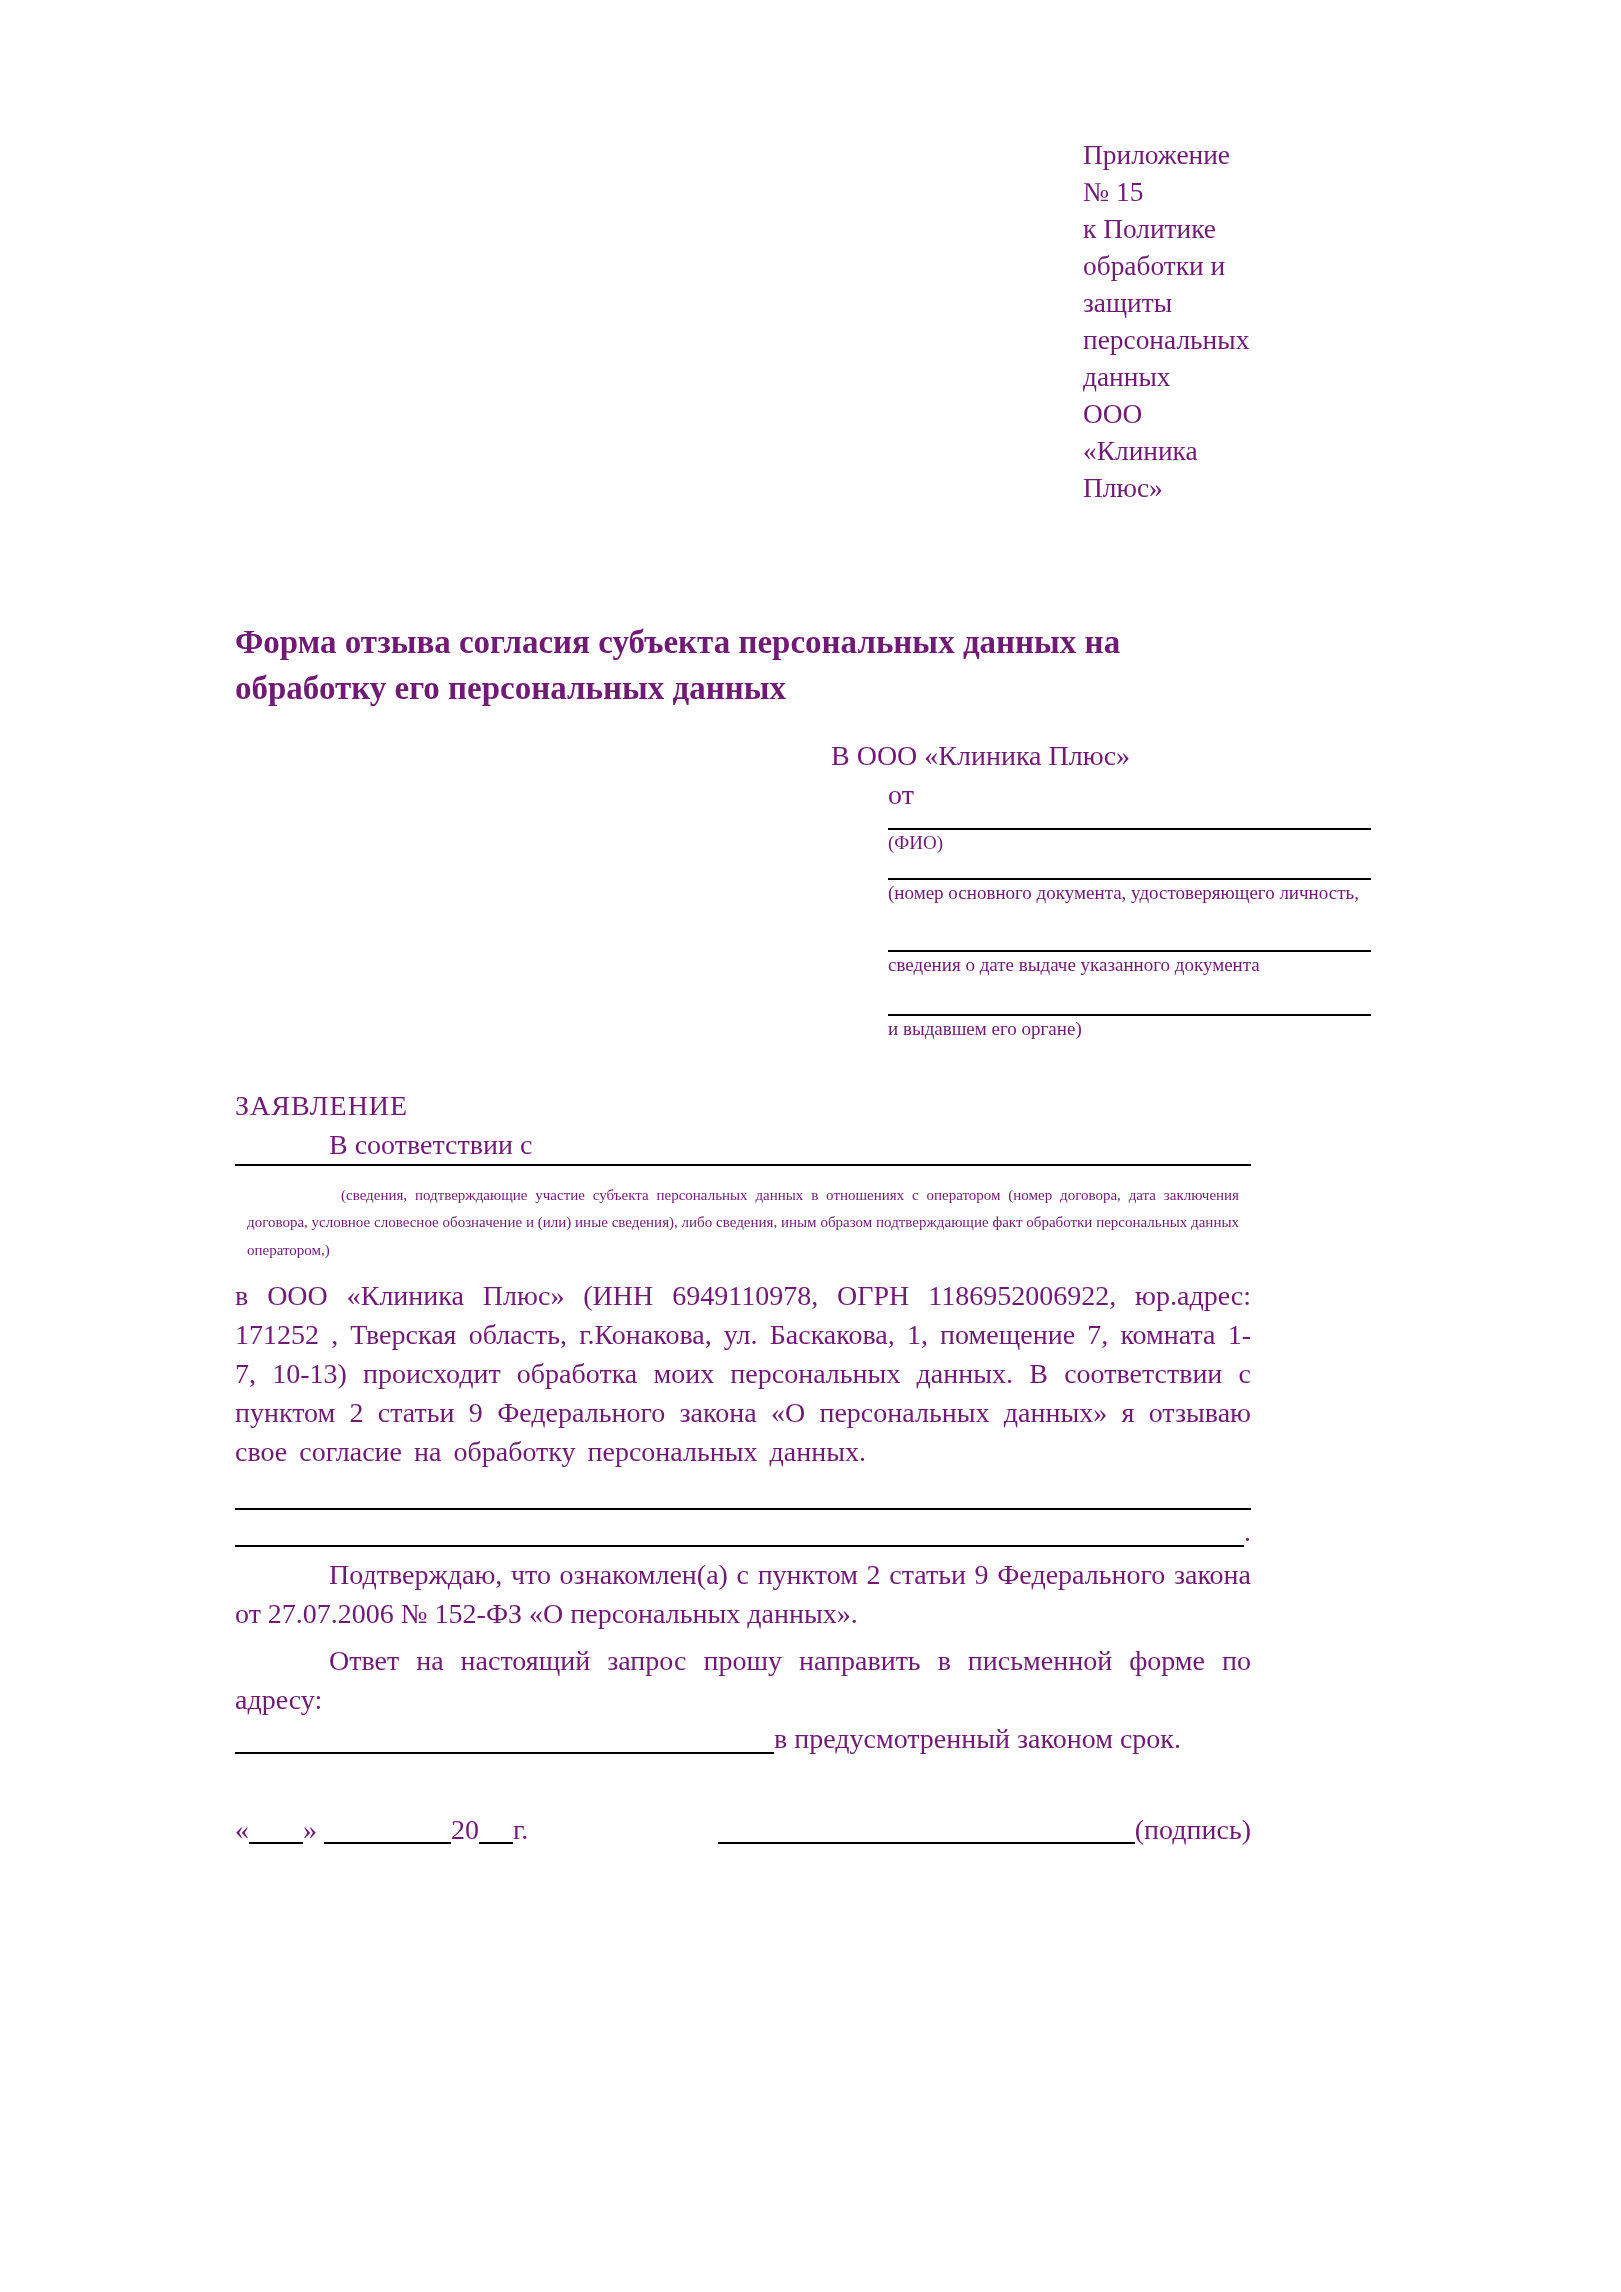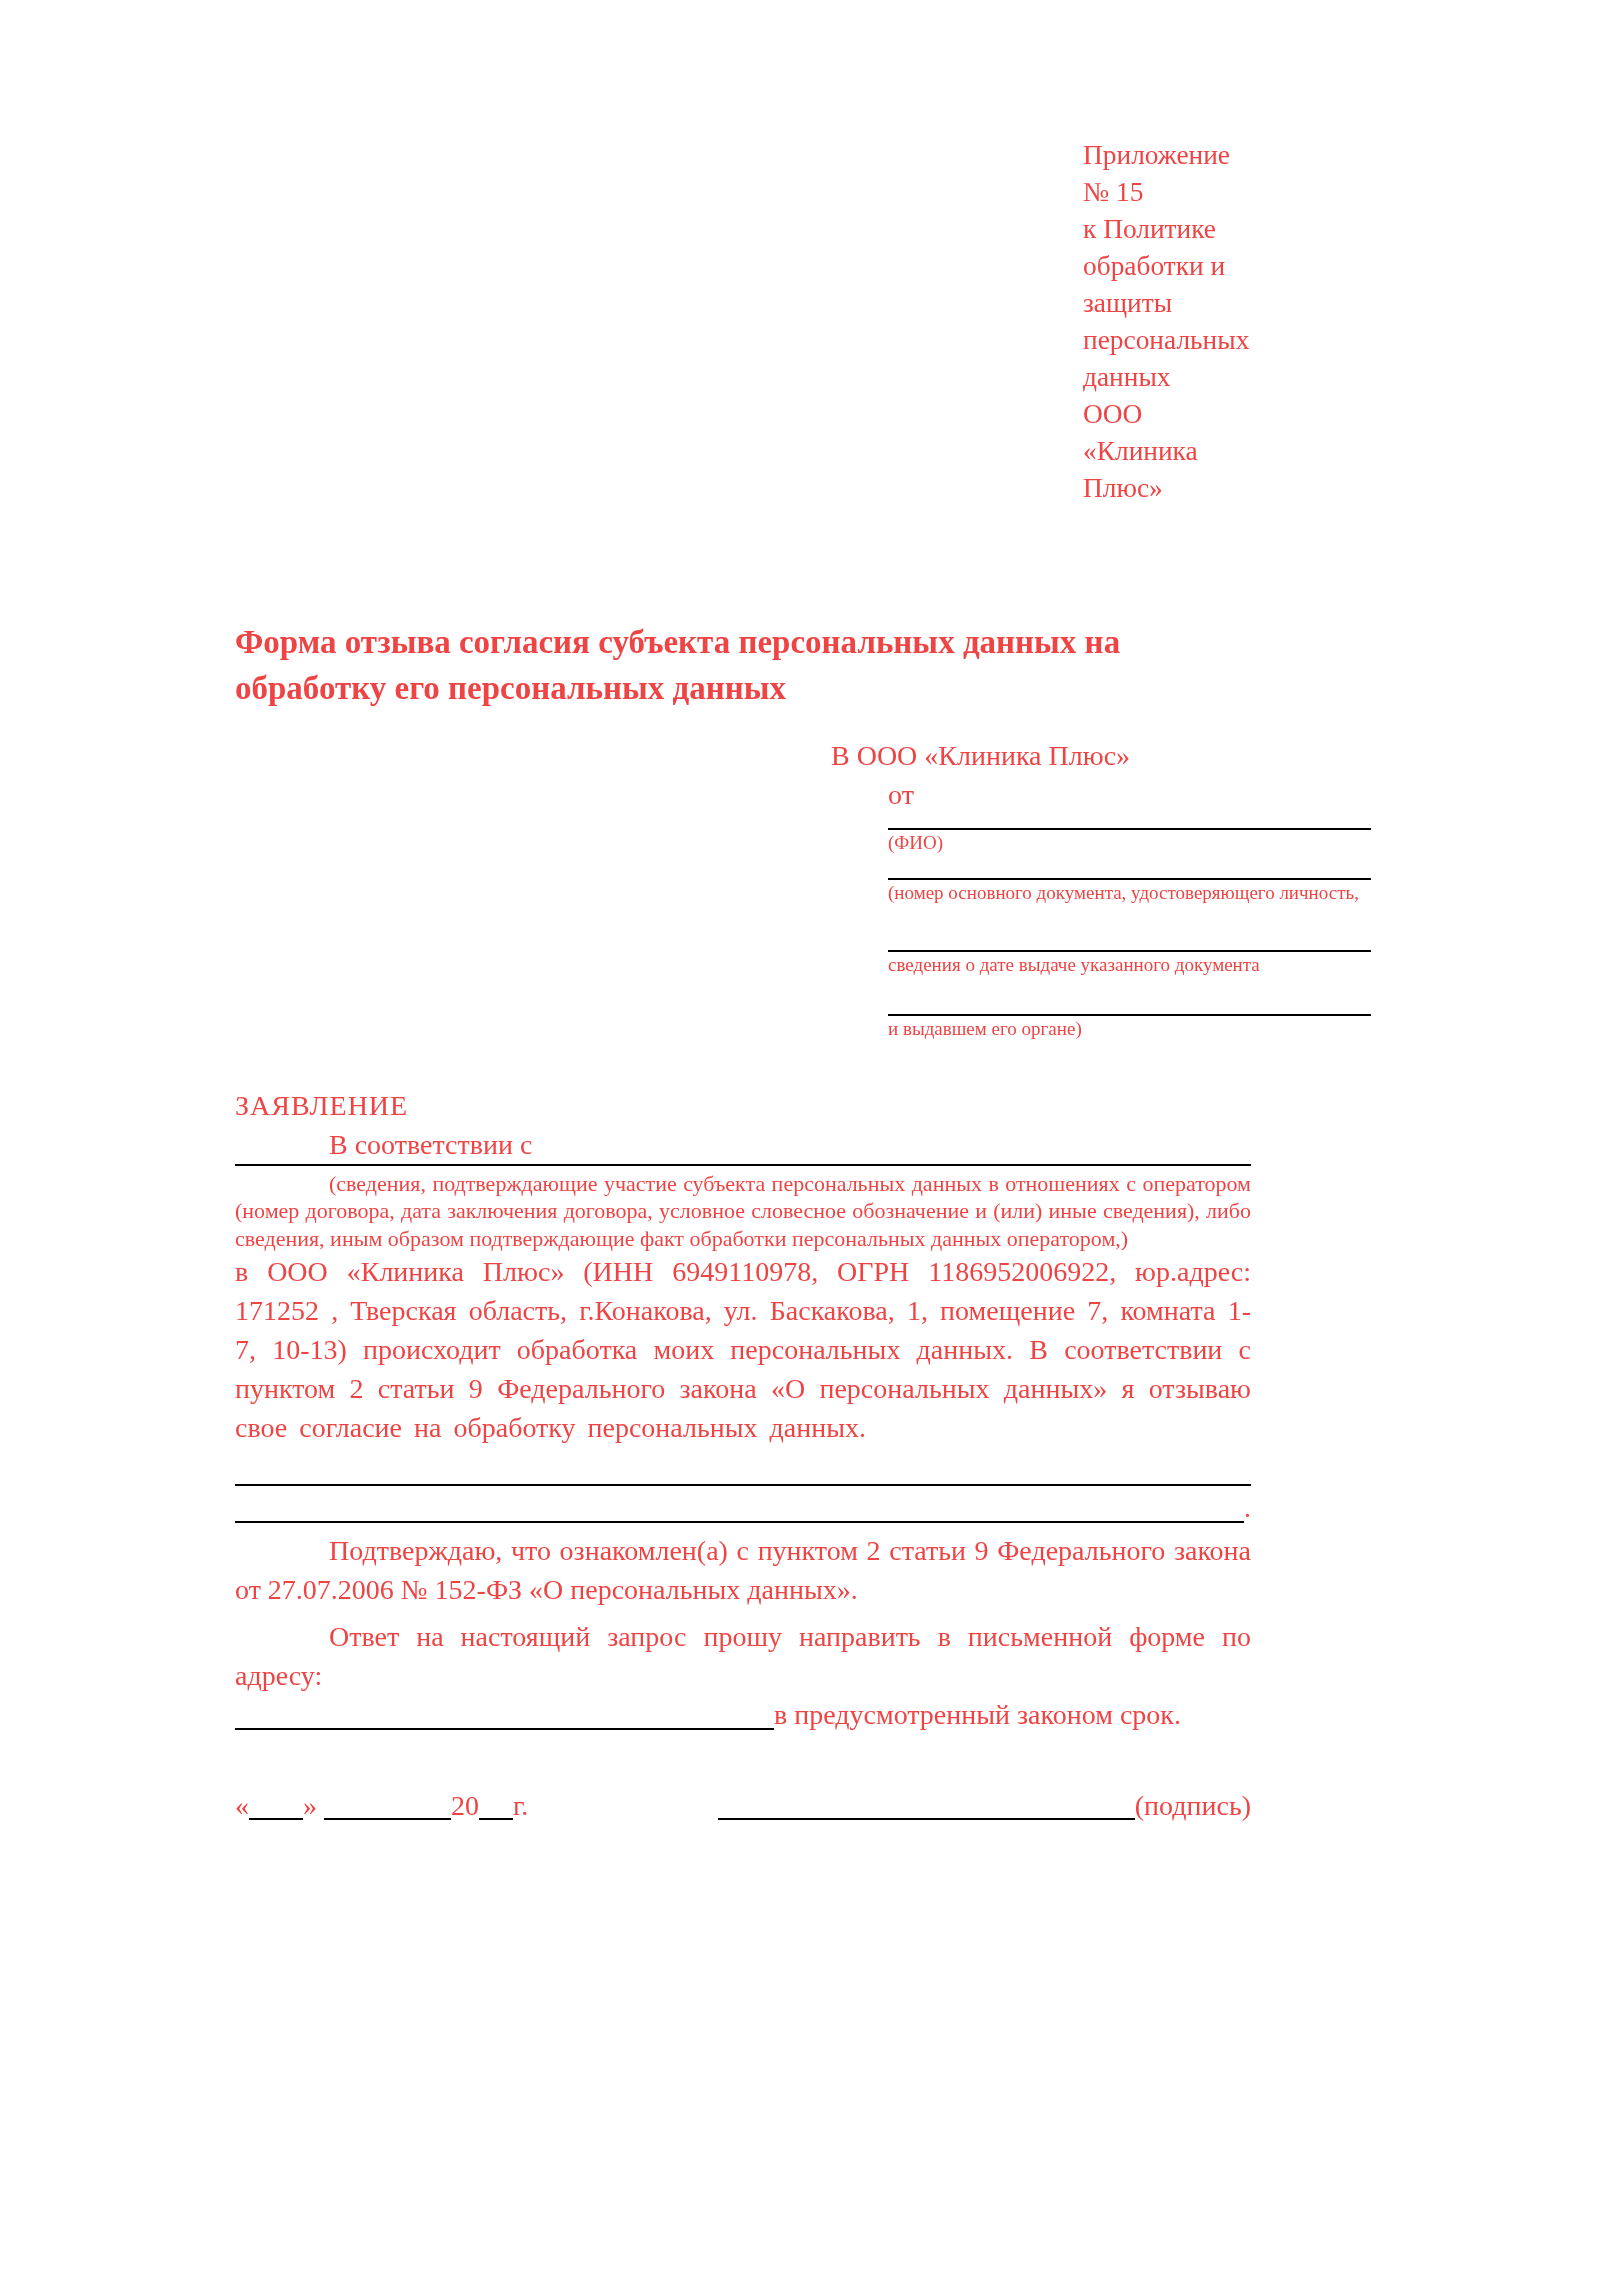--- a/index.html
+++ b/index.html
@@ -1,19 +1,19 @@
 <!DOCTYPE html>
 <html lang="ru"><head>
 <meta charset="utf-8">
 <style>
   html, body { margin:0; padding:0; background:#ffffff; }
   .page {
     position:relative;
     width:1371px; height:2293px;
-    background:#ffffff; color:#ef4444;
+    background:#ffffff; color:#701a75;
     font-family:"Liberation Serif","DejaVu Serif",serif;
     overflow:hidden;
     box-sizing:border-box;
   }
   .content { padding:137px 120px 0 235px; box-sizing:border-box; }
 
   
   .header-block { margin-left:848px; font-size:27.4px; line-height:37px; }
 
   
@@ -31,21 +31,21 @@
   .g1 { height:15.7px; } .g2 { height:24.5px; } .g3 { height:47px; } .g4 { height:38px; }
   .addr-cap { margin-left:57px; width:614px; text-align:left; font-size:19px; line-height:25.5px; }
 
   
   .statement { margin-top:45px; font-size:28px; line-height:39px; letter-spacing:1px; }
 
   .row { display:flex; font-size:28px; line-height:39px;flex-direction:column; }
   .row .label { white-space:nowrap; padding-left:94px; }
   .row .fill { flex:1 1 auto; border-bottom:2.9px solid #000; margin-bottom:3.9px; }
 
-  .footnote { margin:0; font-size:22px; line-height:27.4px; text-align:justify; text-indent:94px; }
+  .footnote { margin:12px; font-size:15px; line-height:27.4px; text-align:justify; text-indent:94px; }
 
   .para { margin:0; font-size:28px; line-height:39px; text-align:justify; }
   .main-para { word-spacing:0.18em; }
   .indent { text-indent:94px;margin-top:8px; }
 
   .blank { height:37px; border-bottom:2.9px solid #000; }
   .blank-row { display:flex; align-items:flex-end; height:37px; font-size:28px; line-height:31px; }
   .blank-row .fill2 { width:1209px; border-bottom:2.9px solid #000; height:100%; box-sizing:border-box; }
 
   .reply { text-align-last:justify; }

